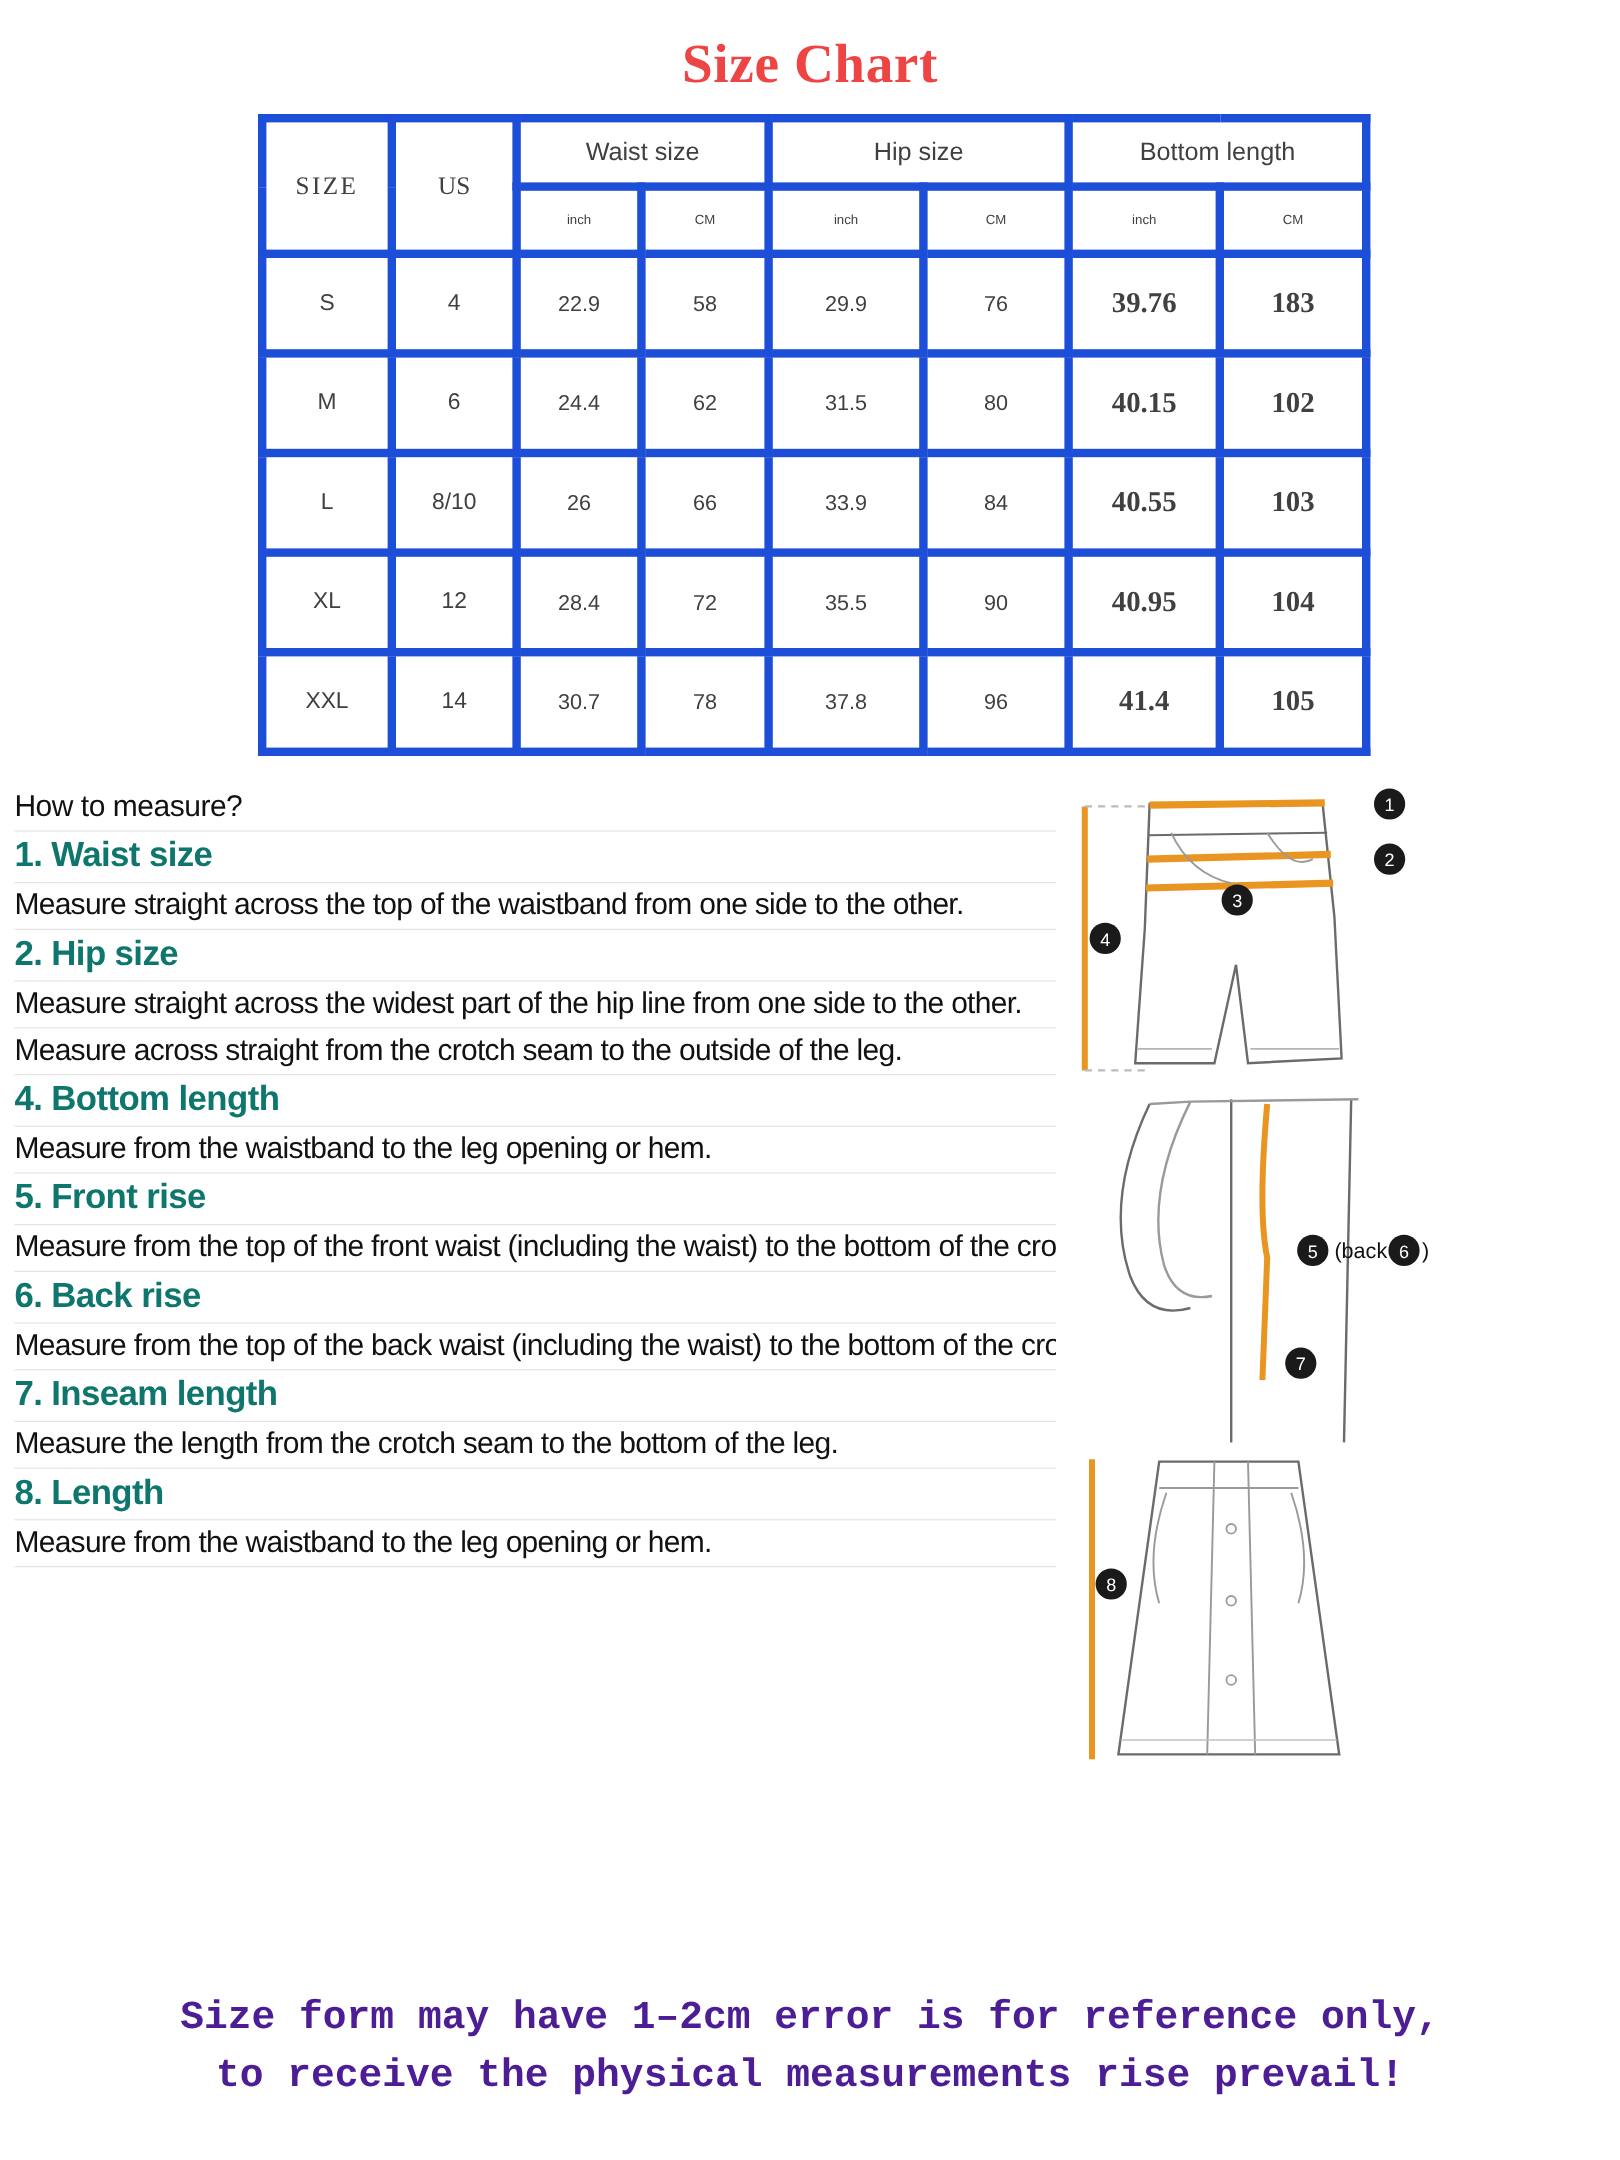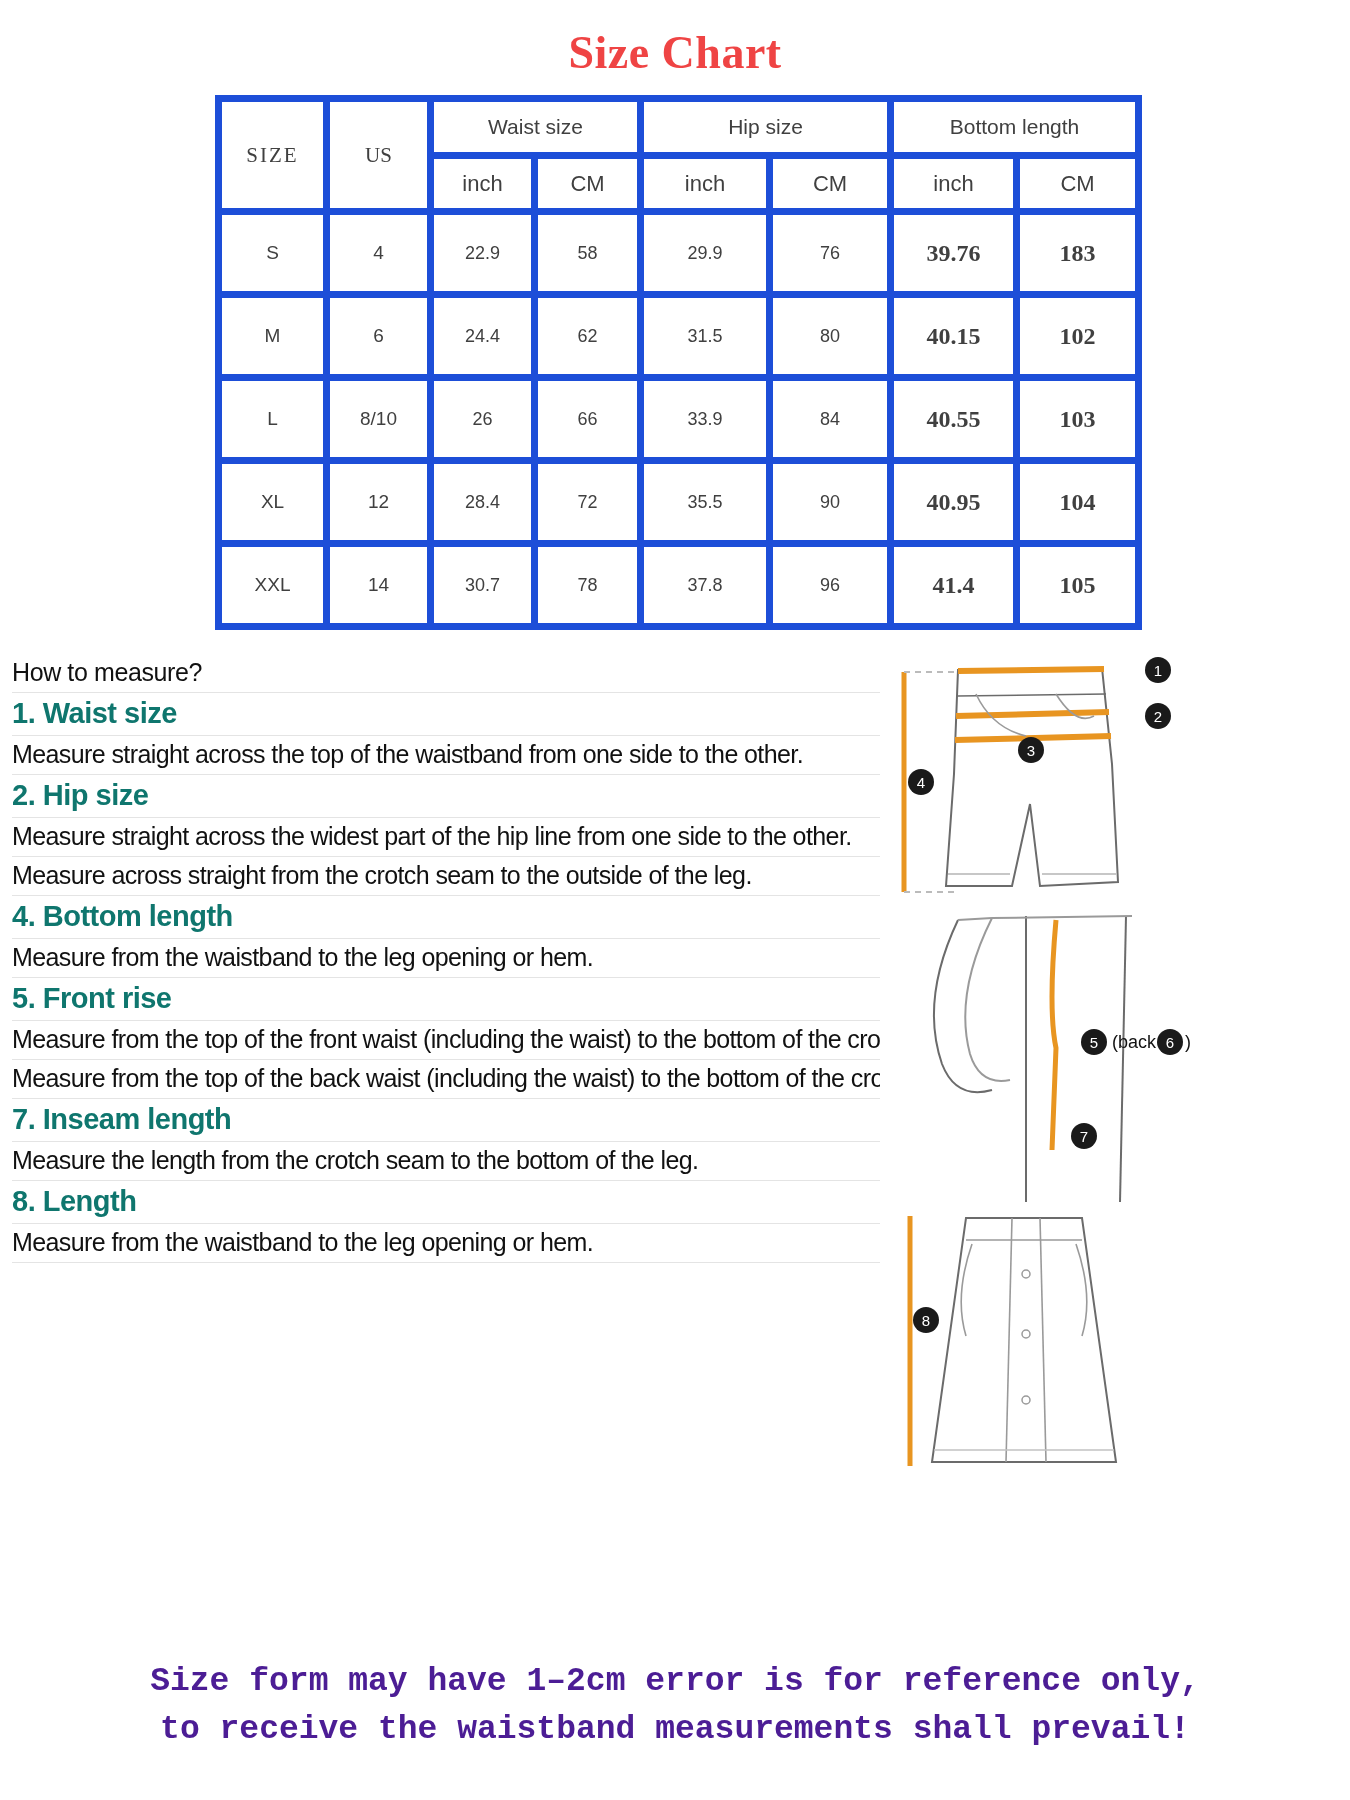--- a/index.html
+++ b/index.html
@@ -57,21 +57,21 @@
     font-family: "Liberation Serif", serif;
     font-size: 21px;
     letter-spacing: 2px;
   }
   tr.grp-row th.uscol {
     font-family: "Liberation Serif", serif;
     font-size: 21px;
   }
   tr.unit-row th {
     height: 47px;
-    font-size: 22px;
+    font-size: 11px;
     font-weight: normal;
   }
   tr.data-row td {
     height: 74px;
     font-size: 18px;
   }
   tr.data-row td.sizecell,
   tr.data-row td.uscell {
     font-size: 19px;
   }
@@ -254,20 +254,21 @@
     <div class="m-line m-body">Measure straight across the widest part of the hip line from one side to the other.</div>
 
     <div class="m-line m-body">Measure across straight from the crotch seam to the outside of the leg.</div>
 
     <div class="m-line m-head">4. Bottom length</div>
     <div class="m-line m-body">Measure from the waistband to the leg opening or hem.</div>
 
     <div class="m-line m-head">5. Front rise</div>
     <div class="m-line m-body">Measure from the top of the front waist (including the waist) to the bottom of the crotch.</div>
 
+    <div class="m-line m-head">6. Back rise</div>
     <div class="m-line m-body">Measure from the top of the back waist (including the waist) to the bottom of the crotch.</div>
 
     <div class="m-line m-head">7. Inseam length</div>
     <div class="m-line m-body">Measure the length from the crotch seam to the bottom of the leg.</div>
 
     <div class="m-line m-head">8. Length</div>
     <div class="m-line m-body">Measure from the waistband to the leg opening or hem.</div>
   </div>
 
   <div class="diagram-col">
@@ -369,14 +370,14 @@
           <text x="46" y="122" text-anchor="middle" font-family="Liberation Sans, sans-serif" font-size="15" fill="#ffffff">8</text>
         </g>
       </svg>
     </div>
 
   </div>
 </div>
 
 <div class="footer-note">
   <span class="l1">Size form may have 1–2cm error is for reference only,</span>
-  <span class="l2">to receive the waistband measurements shall prevail!</span>
+  <span class="l2">to receive the physical measurements rise prevail!</span>
 </div>
 
 </body></html>

